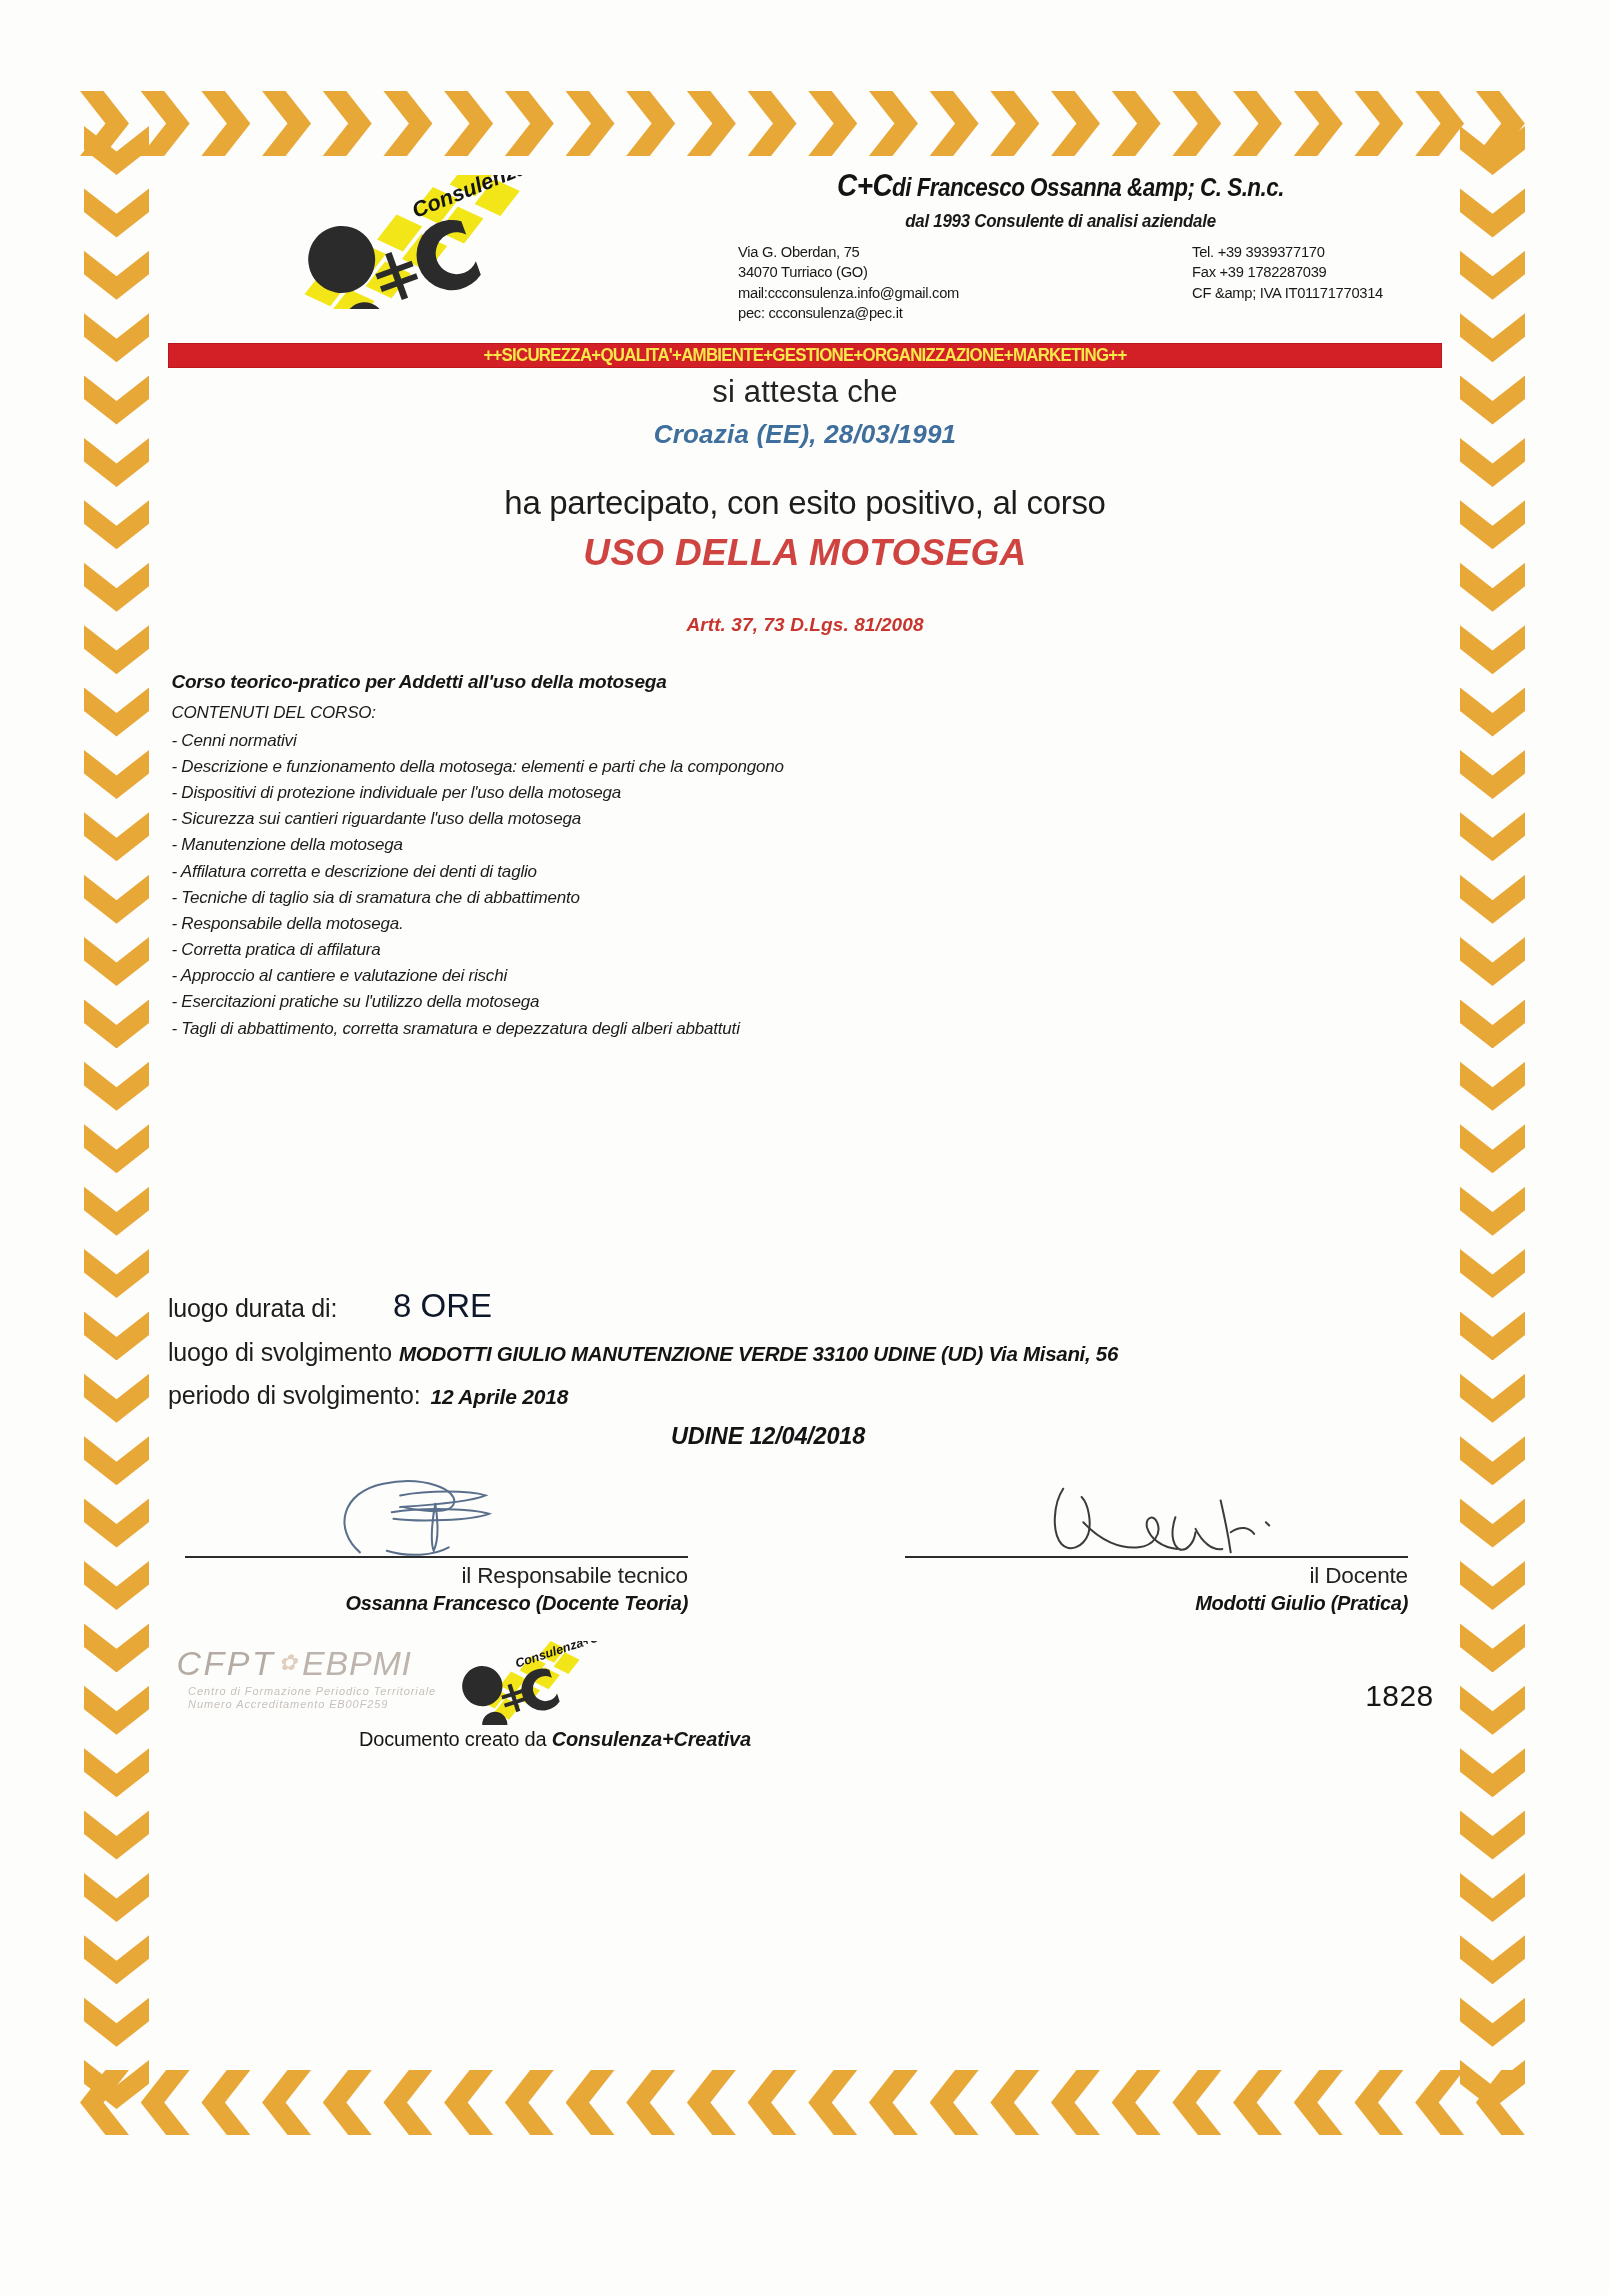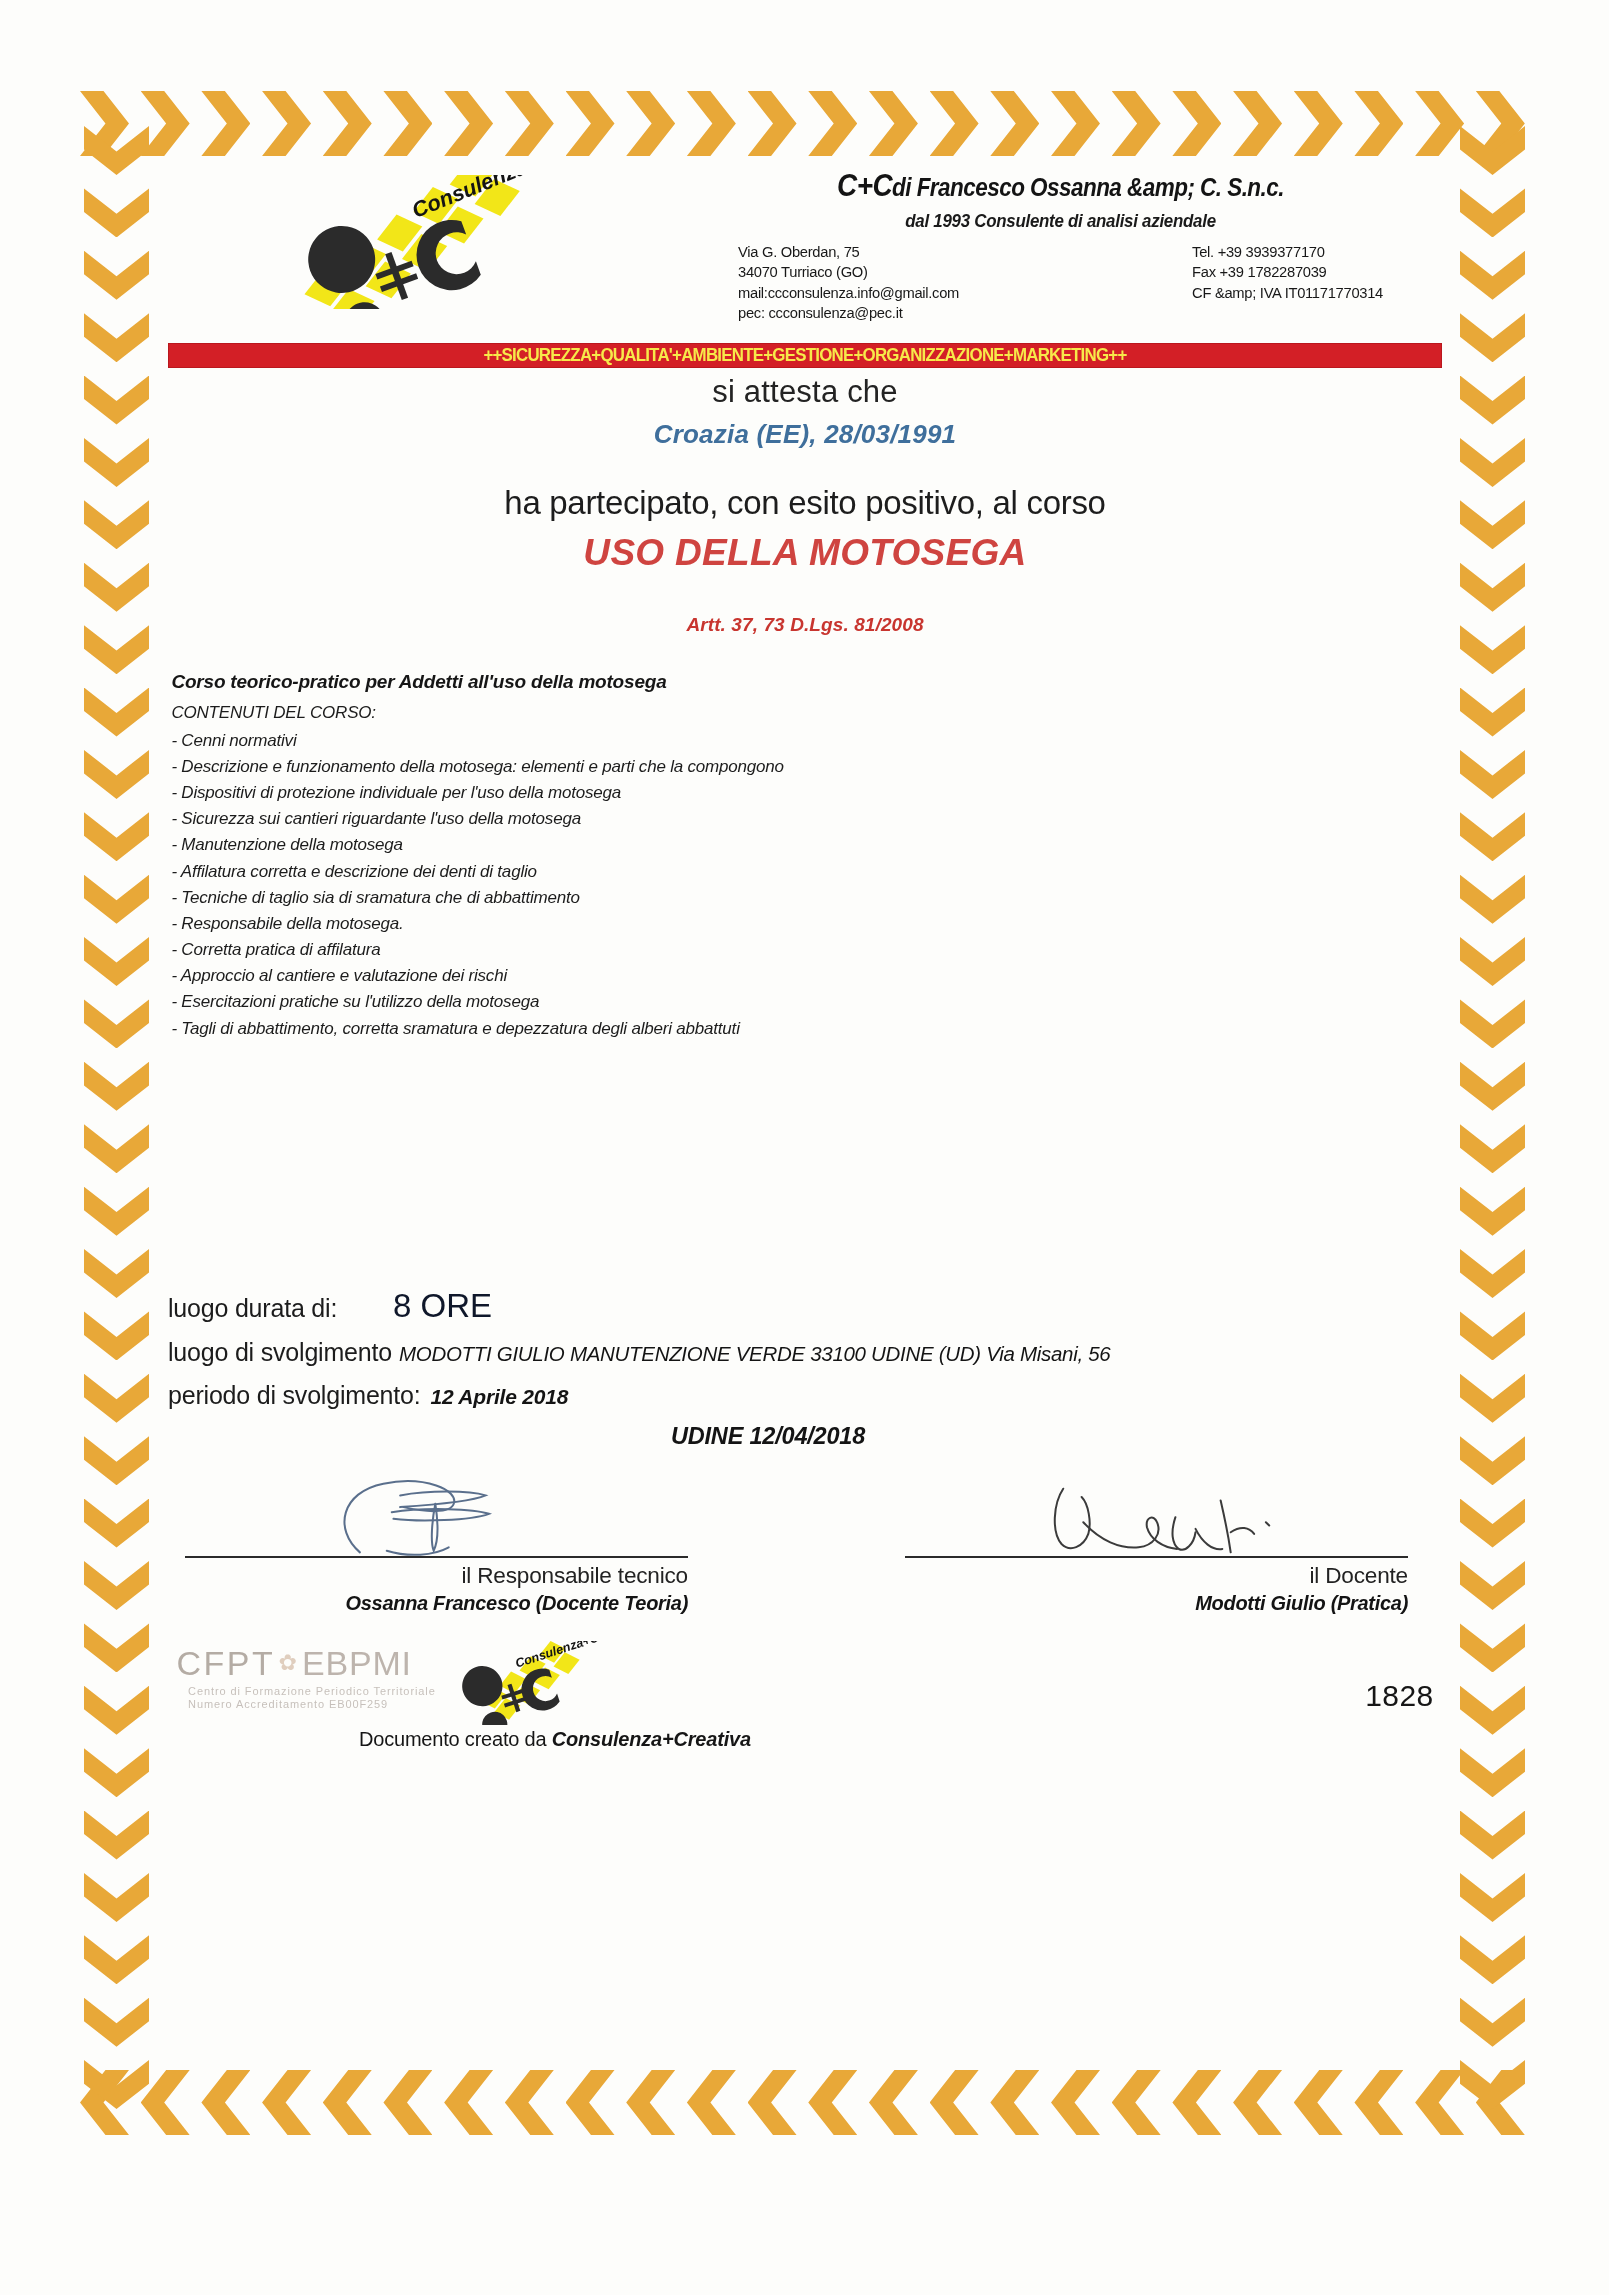--- a/index.html
+++ b/index.html
@@ -266,21 +266,21 @@
   }
   .d-durata-label { width: 225px; }
   .d-hours {
     font-size: 33px;
     color: #0f172a;
     letter-spacing: 0px;
   }
   .d-row-2 { margin-top: 13.4px; gap: 6px; }
   .d-place {
     font-size: 20.5px;
-    font-weight: 400;
+    font-weight: 700;
     font-style: italic;
     color: #141414;
     letter-spacing: -0.3px;
     white-space: nowrap;
   }
   .d-row-3 { margin-top: 13.4px; }
   .d-period-val {
     font-size: 21px;
     font-weight: 800;
     font-style: italic;
@@ -338,20 +338,21 @@
   .footer {
     position: relative;
     margin-top: 22px;
     height: 126px;
   }
   .cfpt {
     position: absolute;
     left: 8.4px;
     top: 6.7px;
     opacity: 0.55;
+    font-style: italic;
   }
   .cfpt-main {
     font-size: 34px;
     letter-spacing: 2.5px;
     color: #7a6a5e;
     font-weight: 400;
     display: flex;
     align-items: center;
   }
   .cfpt-flower {

